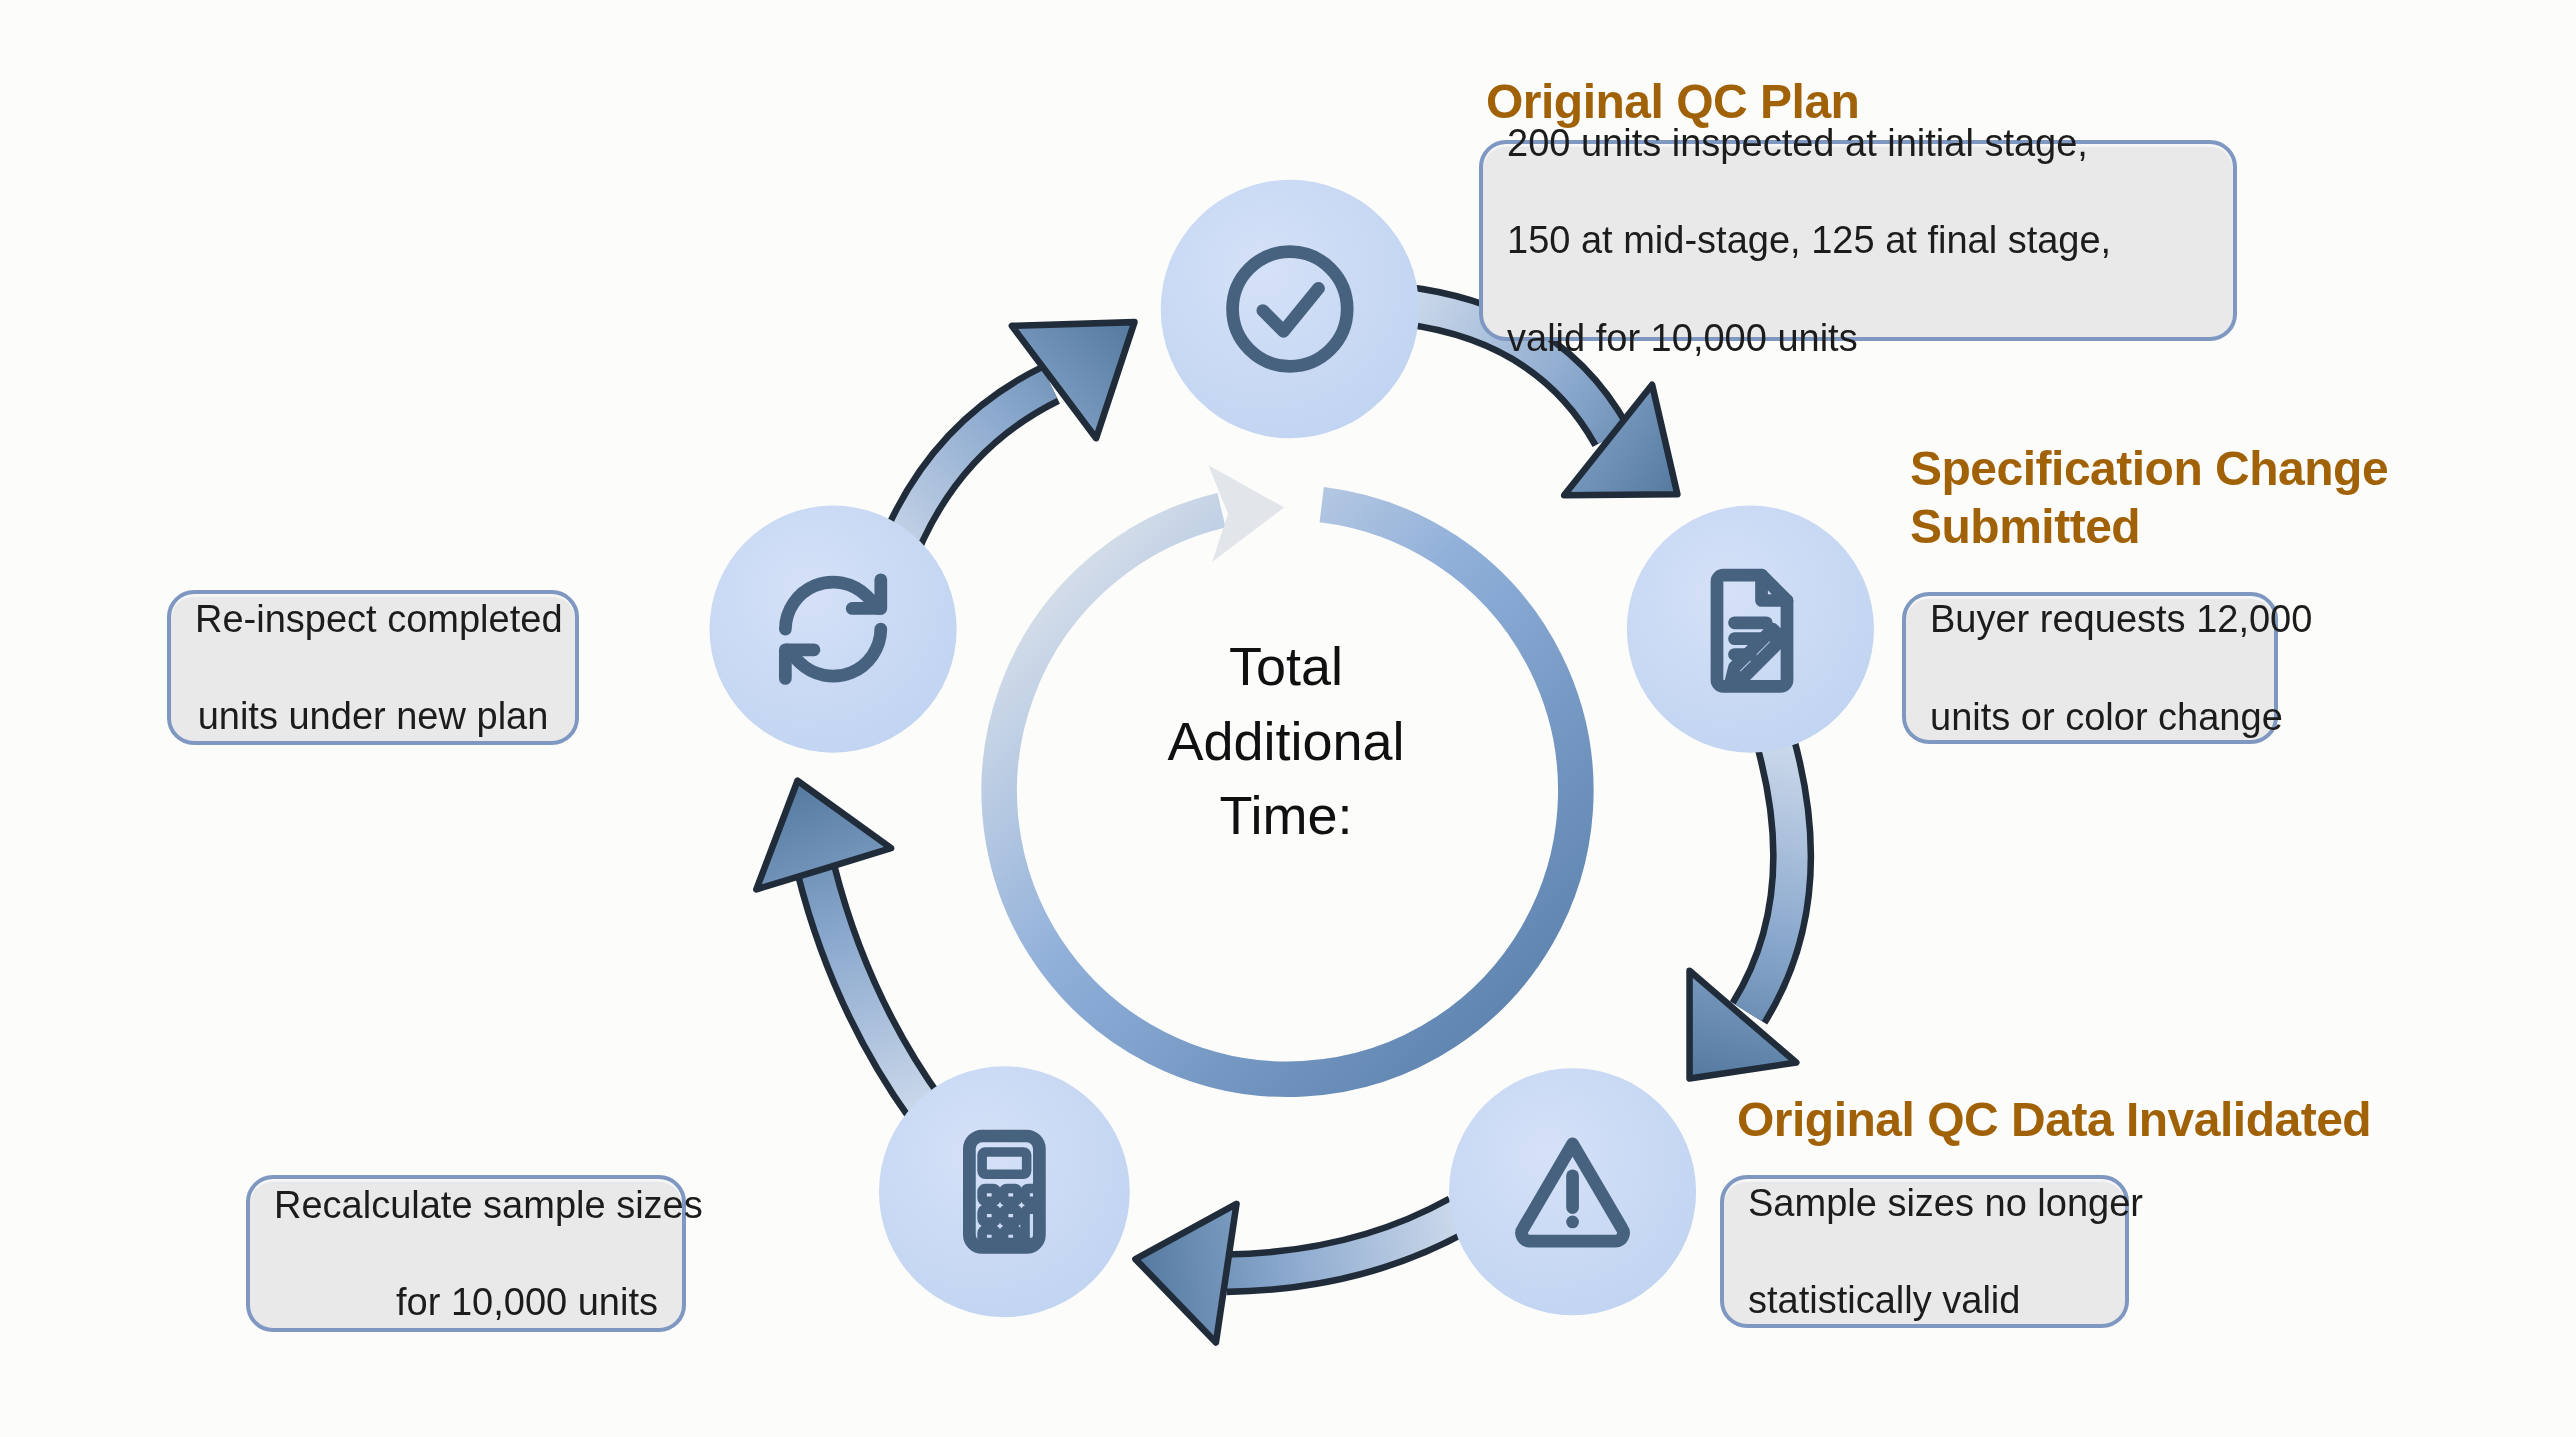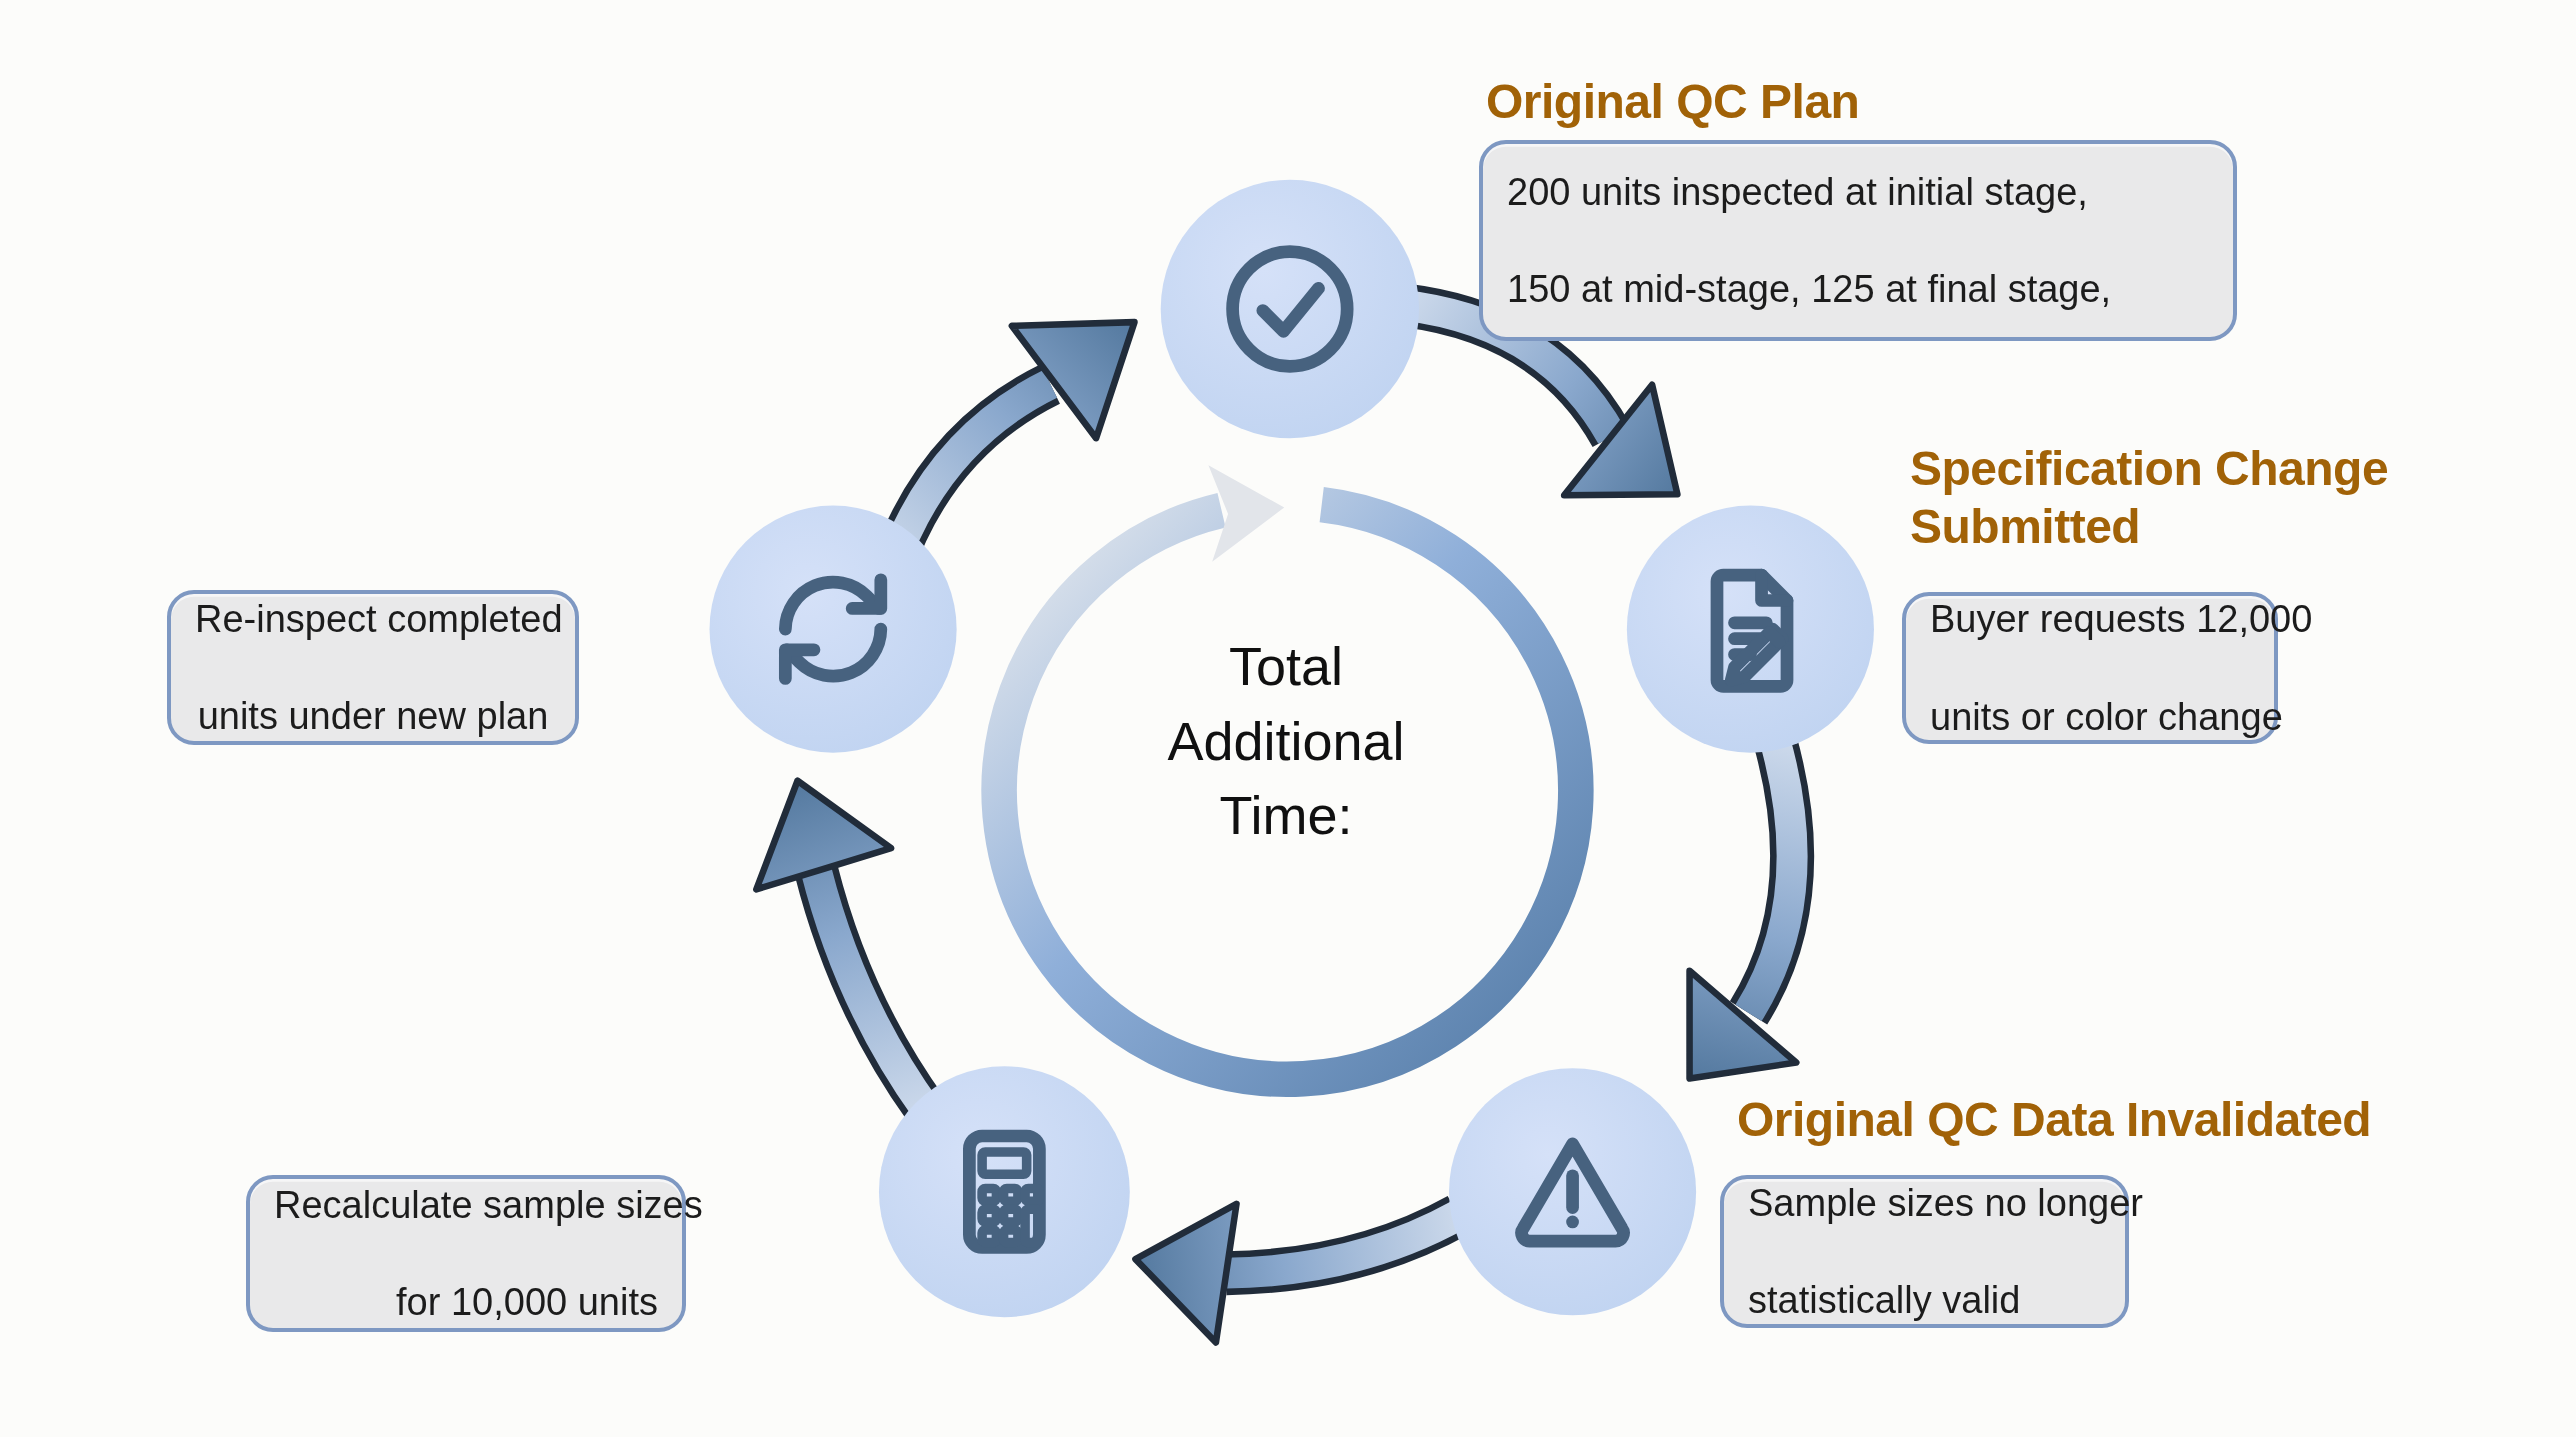--- a/index.html
+++ b/index.html
@@ -161,20 +161,21 @@
   <div class="center-text">
     <div>Total</div>
     <div>Additional</div>
     <div>Time:</div>
   </div>
 
   <div class="stage-title" style="left:1486px;top:73px">Original QC Plan</div>
   <div class="desc-box" style="left:1479px;top:140px;width:758px;height:201px">
     <div class="desc-line">200 units inspected at initial stage,</div>
     <div class="desc-line">150 at mid-stage, 125 at final stage,</div>
+    <div class="desc-line">valid for 10,000 units</div>
   </div>
 
   <div class="stage-title" style="left:1910px;top:440px">
     <div>Specification Change</div>
     <div>Submitted</div>
   </div>
   <div class="desc-box" style="left:1902px;top:592px;width:376px;height:152px">
     <div class="desc-line">Buyer requests 12,000</div>
     <div class="desc-line">units or color change</div>
   </div>

